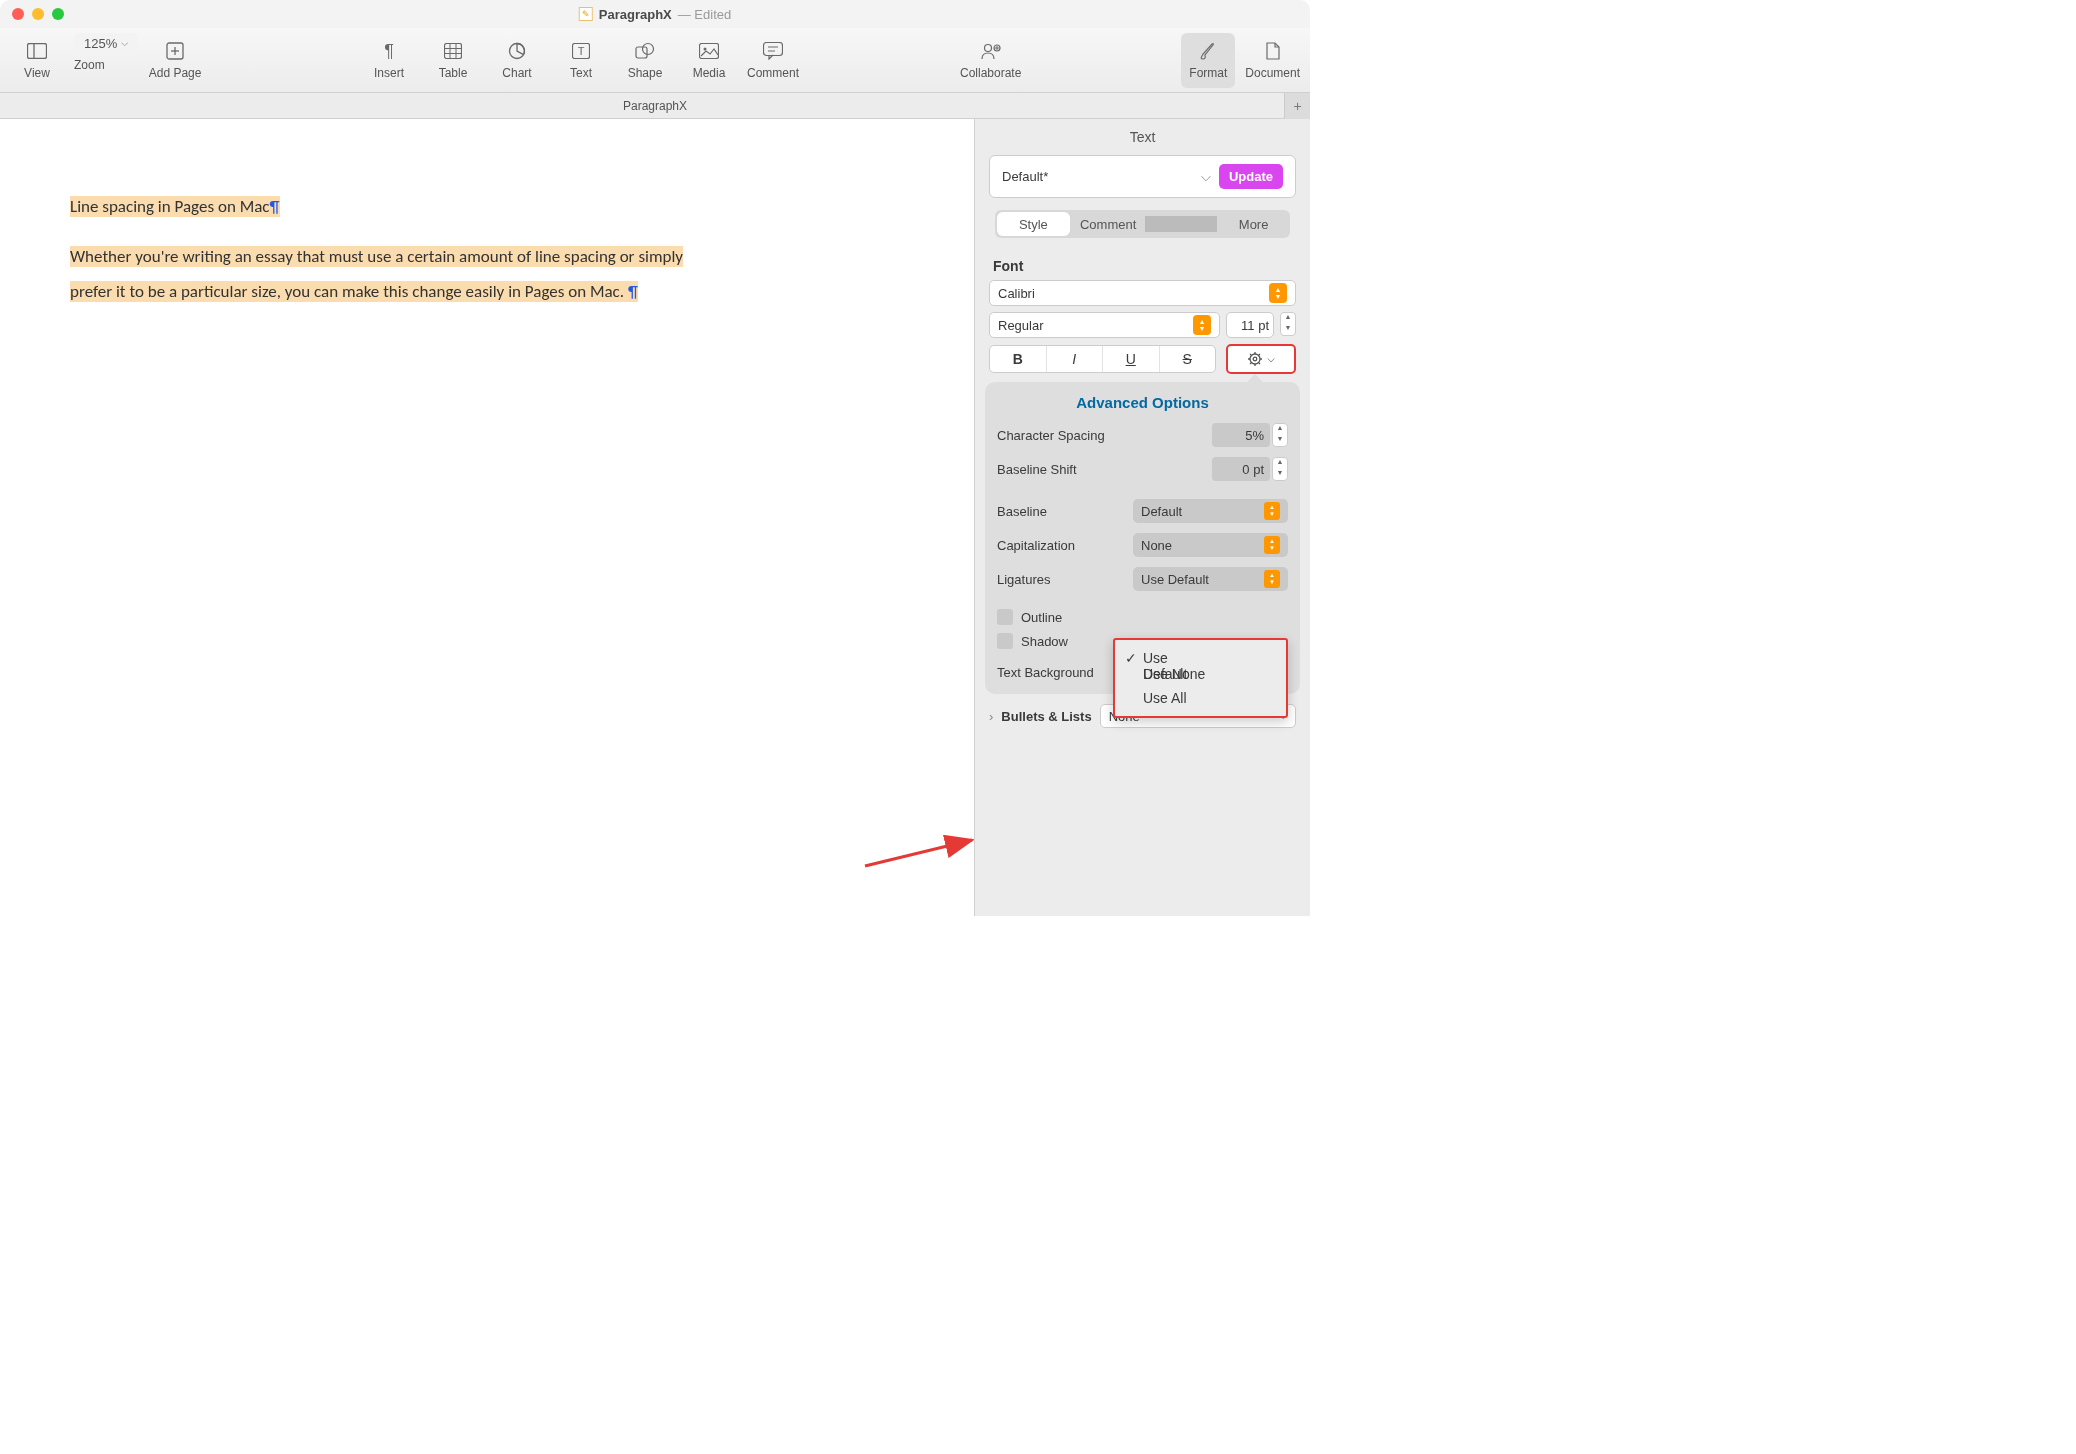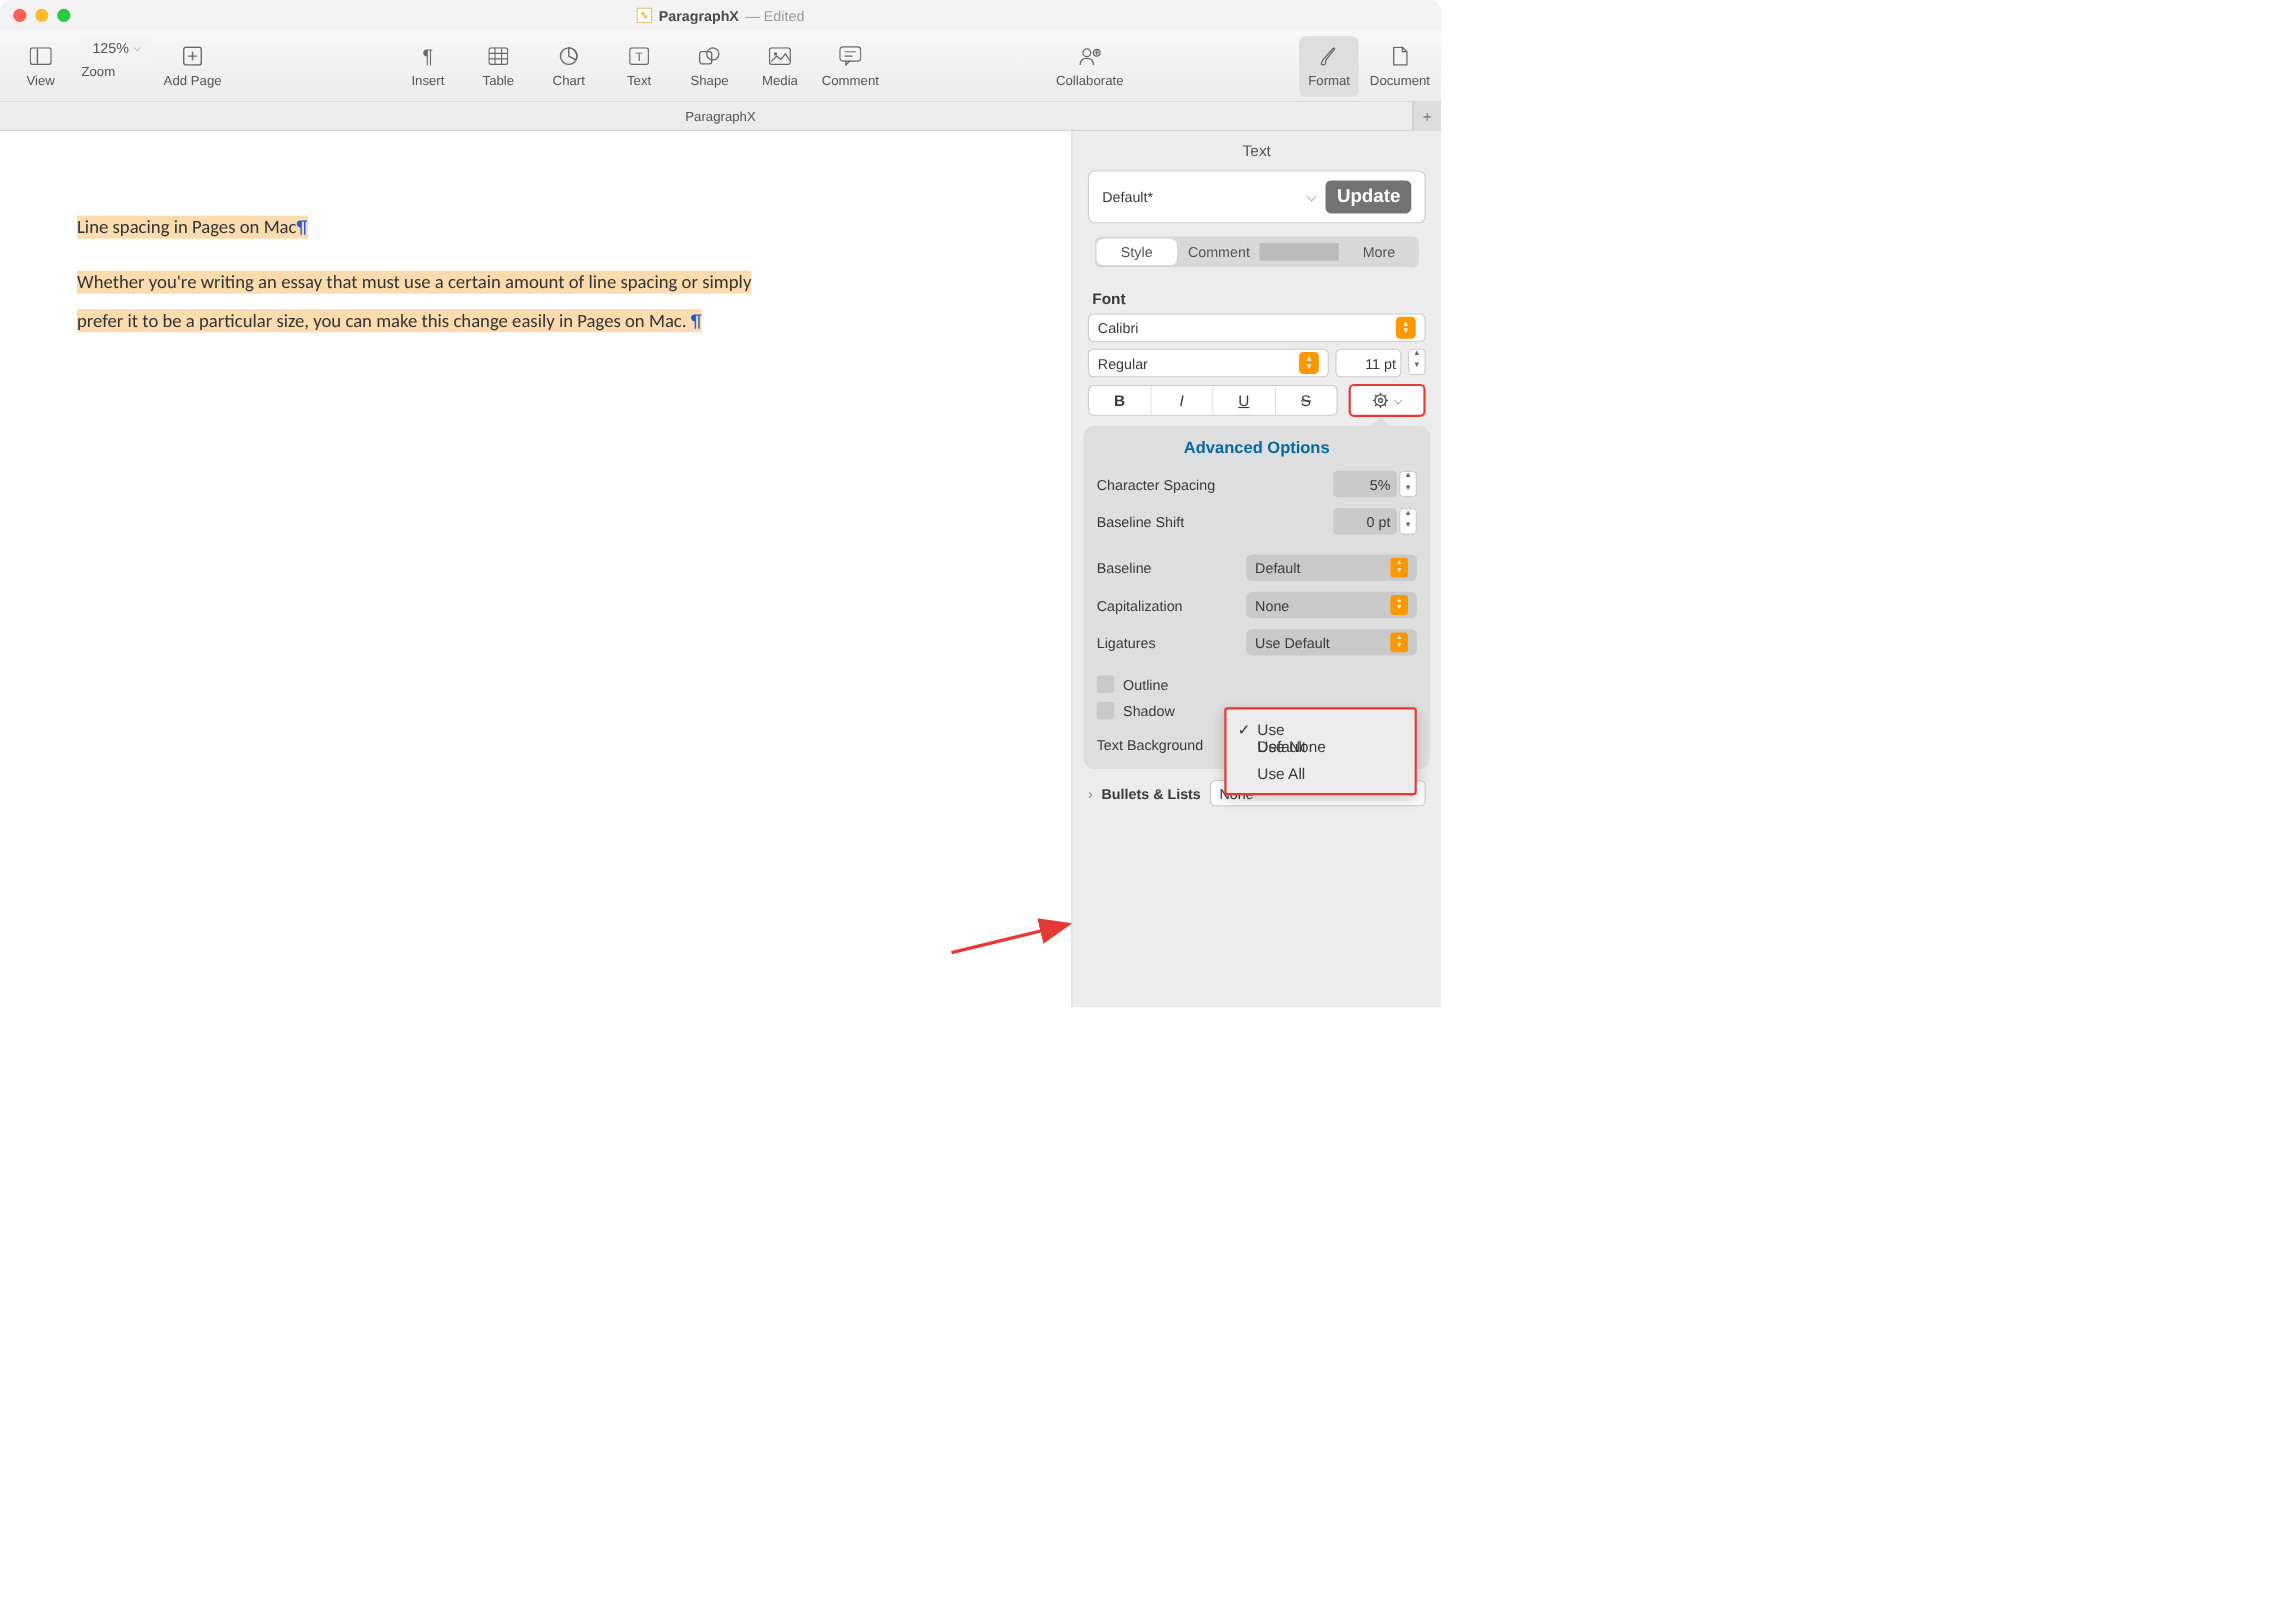--- a/index.html
+++ b/index.html
@@ -38,32 +38,32 @@
   .hl { background: #fbdcae; display: inline; font-size: 17px; color: #333; line-height: 2.1; font-family: Calibri, sans-serif;}
   .para-mark { color: #2458e6; font-size:17px;}
   .doc-line1-wrap{ margin-bottom:14px;}
   
   
   .inspector { width: 335px; background: #ececec; overflow-y: auto; font-size: 13px; color: #3a3a3a; }
   .insp-title { text-align: center; padding: 10px 0; color: #555; font-size:14px;}
 
   .style-row { background:#fff; border:1px solid #ccc; border-radius:6px; margin:0 14px 12px; padding:8px 12px; display:flex; align-items:center; justify-content:space-between;}
   .style-row .chev { color:#888; }
-  .update-btn { background:#737373; color:#fff; border:none; border-radius:5px; padding:5px 10px; font-size:17px; font-weight:600;}
+  .update-btn { background:#d946ef; color:#fff; border:none; border-radius:5px; padding:5px 10px; font-size:13px; font-weight:600;}
 
   .seg { display:flex; margin:0 20px 16px; background:#d8d8d8; border-radius:6px; overflow:hidden; height:28px;}
   .seg div { flex:1; display:flex; align-items:center; justify-content:center; font-size:13px; color:#555;}
   .seg div.sel { background:#fff; border-radius:6px; margin:2px; }
   .seg-divider{ width:1px; background:#bbb; align-self:center; height:16px; flex:0 0 1px;}
 
   .sect-label { padding: 4px 18px 6px; font-weight:600; font-size:14px;}
   .font-row { margin:0 14px 6px; display:flex; gap:6px;}
   .select-box { flex:1; background:#fff; border:1px solid #ccc; border-radius:5px; height:26px; display:flex; align-items:center; padding:0 8px; justify-content:space-between; font-size:13px;gap:20px;}
   .sel-arrows { width:18px; background:#ff9800; border-radius:4px; height:20px; display:flex; flex-direction:column; align-items:center; justify-content:center; color:#fff; font-size:7px; line-height:7px;}
-  .size-box { width:60px; background:#fff; border:1px solid #ccc; border-radius:5px; height:26px; display:flex; align-items:center; justify-content:flex-end; padding:0 4px 0 8px; gap:4px; font-size:13px;}
+  .size-box { width:48px; background:#fff; border:1px solid #ccc; border-radius:5px; height:26px; display:flex; align-items:center; justify-content:flex-end; padding:0 4px 0 8px; gap:4px; font-size:13px;}
   .stepper { display:flex; flex-direction:column; background:#fff; border:1px solid #ccc; border-radius:4px; width:16px; height:24px;}
   .stepper div{flex:1; font-size:7px; text-align:center; color:#666;}
 
   .bius-row { margin:0 14px 8px; display:flex; gap:10px; align-items:center;}
   .bius { display:flex; flex:1; background:#fff; border:1px solid #ccc; border-radius:5px; height:28px; overflow:hidden;}
   .bius div { flex:1; display:flex; align-items:center; justify-content:center; font-size:14px; border-right:1px solid #e3e3e3;}
   .bius div:last-child{border-right:none;}
   .gear-box { width:70px; height:30px; background:#fff; border:2px solid #e53935; border-radius:5px; display:flex; align-items:center; justify-content:center; gap:4px;}
 
   .adv-panel { margin:8px 10px 0; background:#dedede; border-radius:10px; padding:12px 12px 14px; position:relative;}

